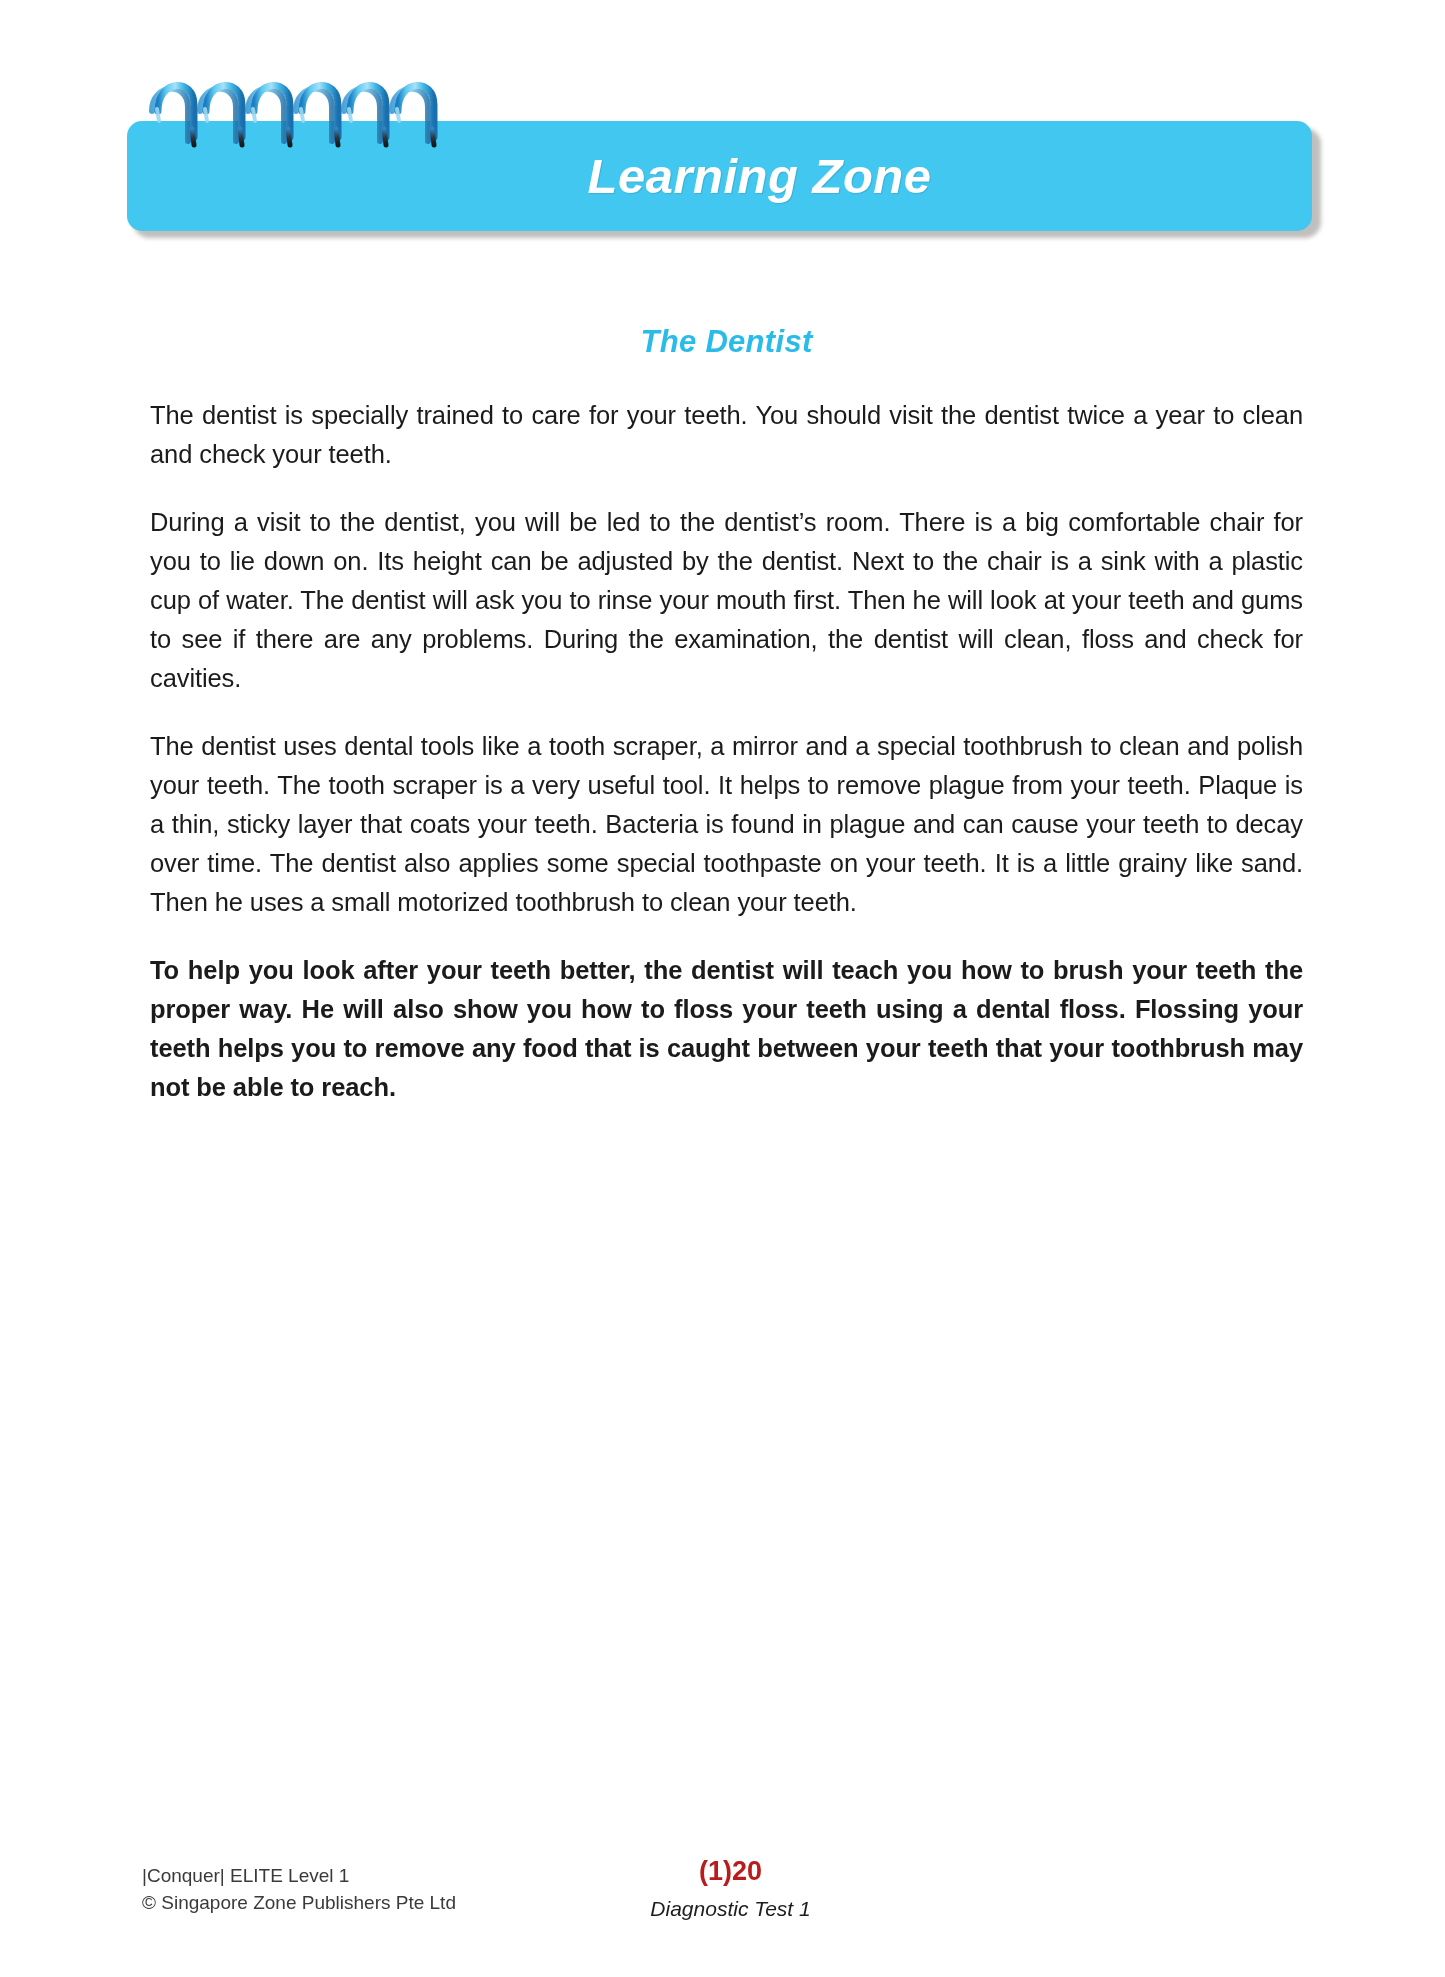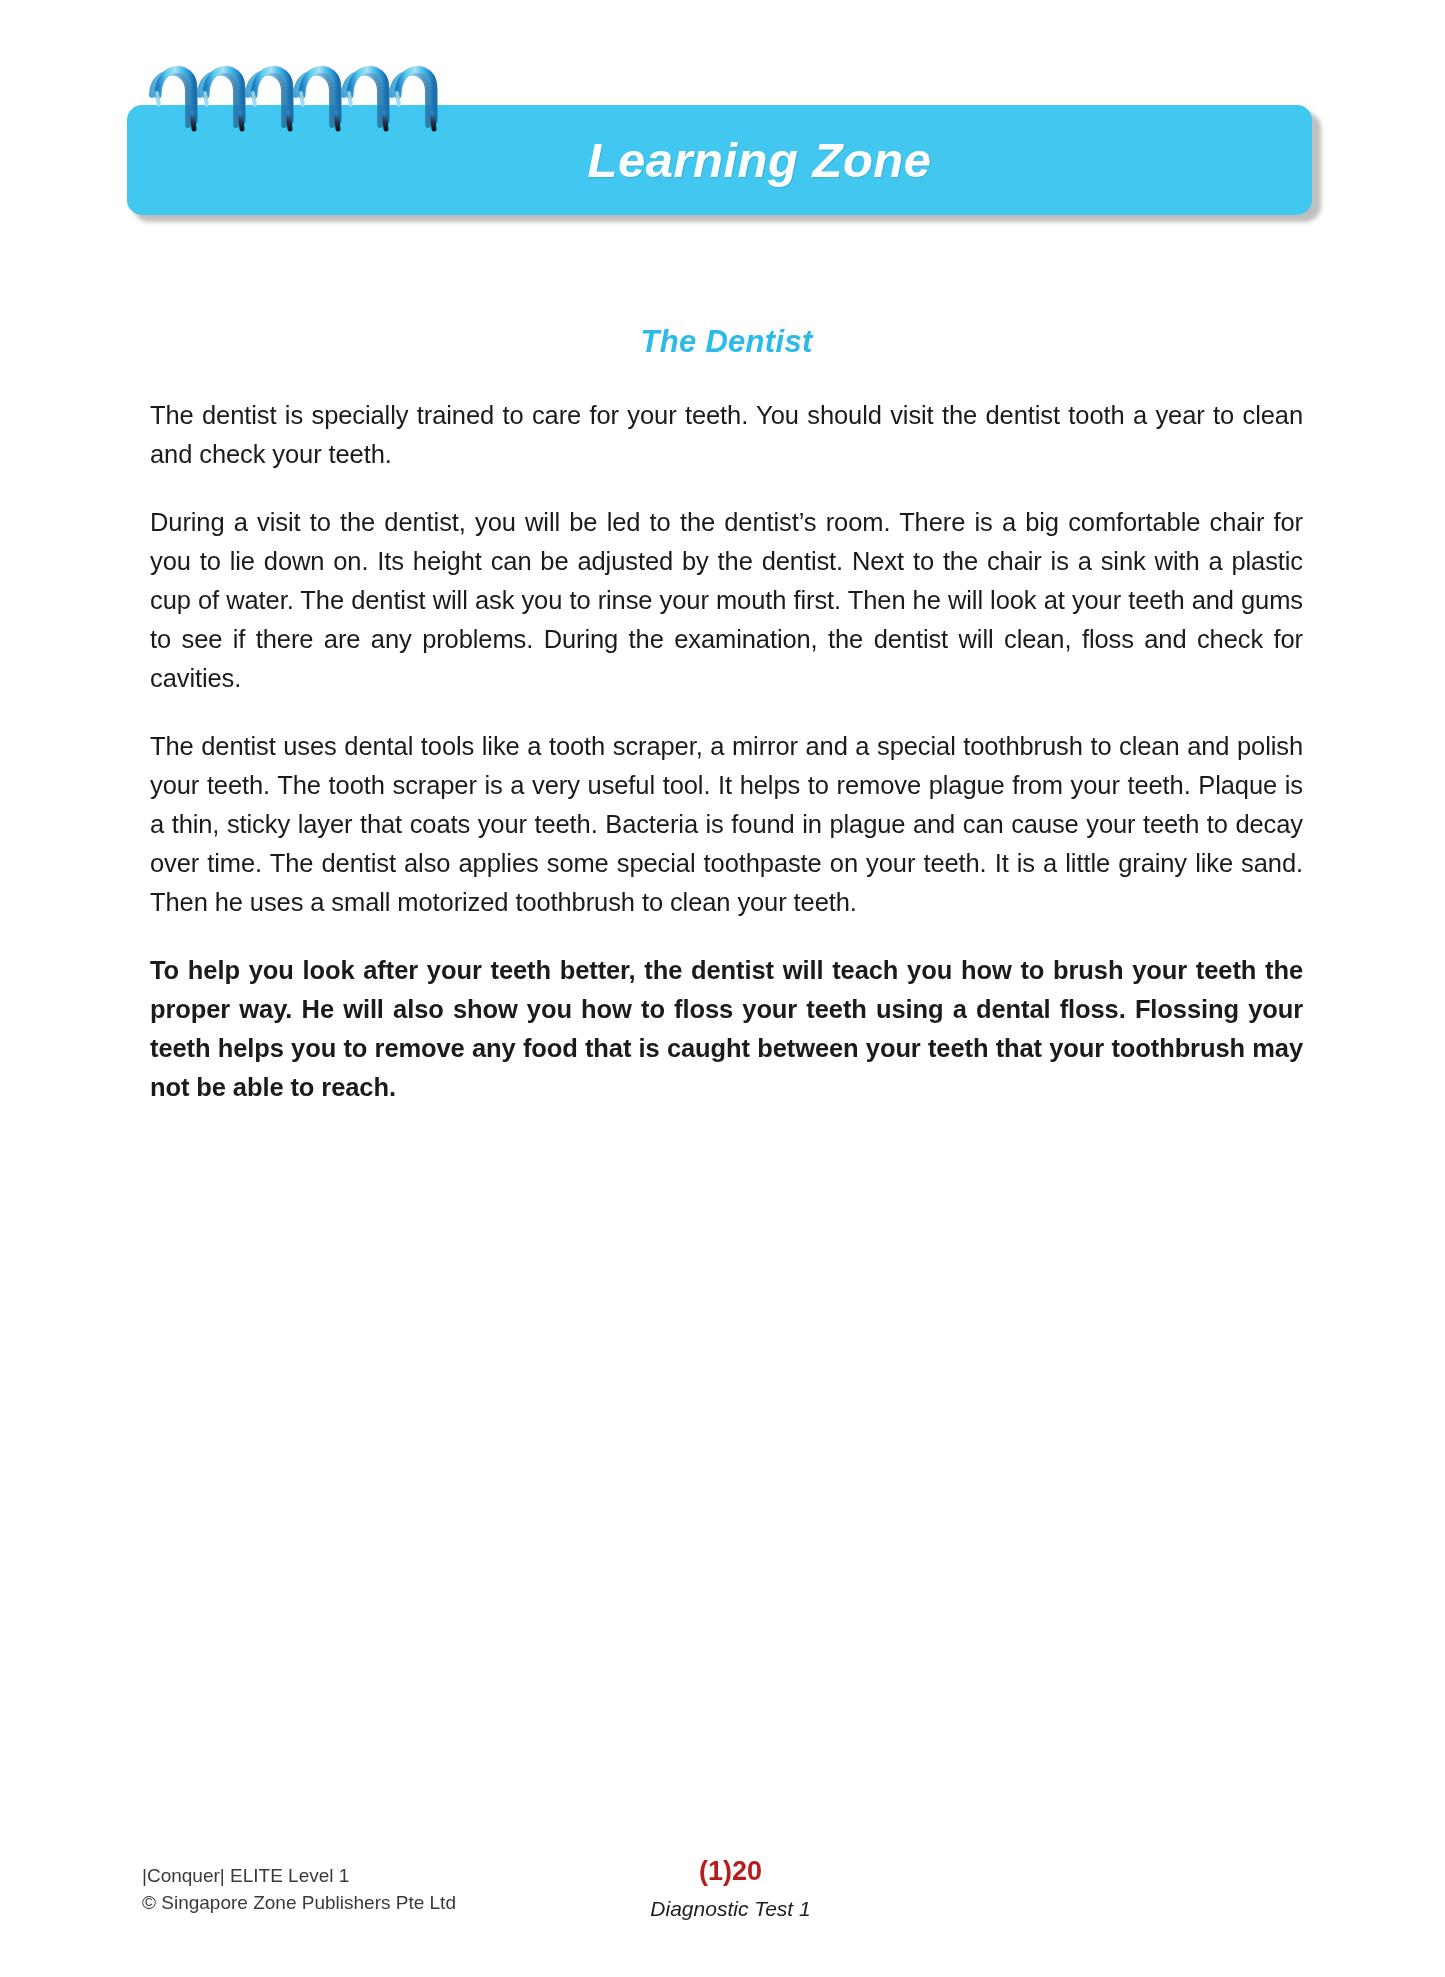--- a/index.html
+++ b/index.html
@@ -20,21 +20,21 @@
   .page {
     position: absolute;
     inset: 0;
     background: #ffffff;
   }
 
   
   .header-zone {
     position: absolute;
     left: 0;
-    top: 0;
+    top: 16px;
     width: 1445px;
     height: 250px;
   }
 
   .spiral-wrap {
     position: absolute;
     left: 148px;
     top: 55px;
     width: 300px;
     height: 85px;
@@ -234,21 +234,21 @@
           <path d="M44,58 L46,74" fill="none" stroke="url(#tailGrad)" stroke-width="5" stroke-linecap="round"></path>
           <path d="M9,38 L11,50" fill="none" stroke="#9ad9f2" stroke-width="4" stroke-linecap="round" opacity="0.9"></path>
         </g>
       </svg>
     </div>
   </div>
 
   <div class="article">
     <h1 class="article-title">The Dentist</h1>
 
-    <p class="para">The dentist is specially trained to care for your teeth. You should visit the dentist tooth a year to clean and check your teeth.</p>
+    <p class="para">The dentist is specially trained to care for your teeth. You should visit the dentist twice a year to clean and check your teeth.</p>
     <p class="para">During a visit to the dentist, you will be led to the dentist’s room. There is a big comfortable chair for you to lie down on. Its height can be adjusted by the dentist. Next to the chair is a sink with a plastic cup of water. The dentist will ask you to rinse your mouth first. Then he will look at your teeth and gums to see if there are any problems. During the examination, the dentist will clean, floss and check for cavities.</p>
     <p class="para">The dentist uses dental tools like a tooth scraper, a mirror and a special toothbrush to clean and polish your teeth. The tooth scraper is a very useful tool. It helps to remove plague from your teeth. Plaque is a thin, sticky layer that coats your teeth. Bacteria is found in plague and can cause your teeth to decay over time. The dentist also applies some special toothpaste on your teeth. It is a little grainy like sand. Then he uses a small motorized toothbrush to clean your teeth.</p>
     <p class="para">To help you look after your teeth better, the dentist will teach you how to brush your teeth the proper way. He will also show you how to floss your teeth using a dental floss. Flossing your teeth helps you to remove any food that is caught between your teeth that your toothbrush may not be able to reach.</p>
   </div>
 
   <div class="footer">
     <div class="footer-left">
       <div>|Conquer| ELITE Level 1</div>
       <div>© Singapore Zone Publishers Pte Ltd</div>
     </div>

